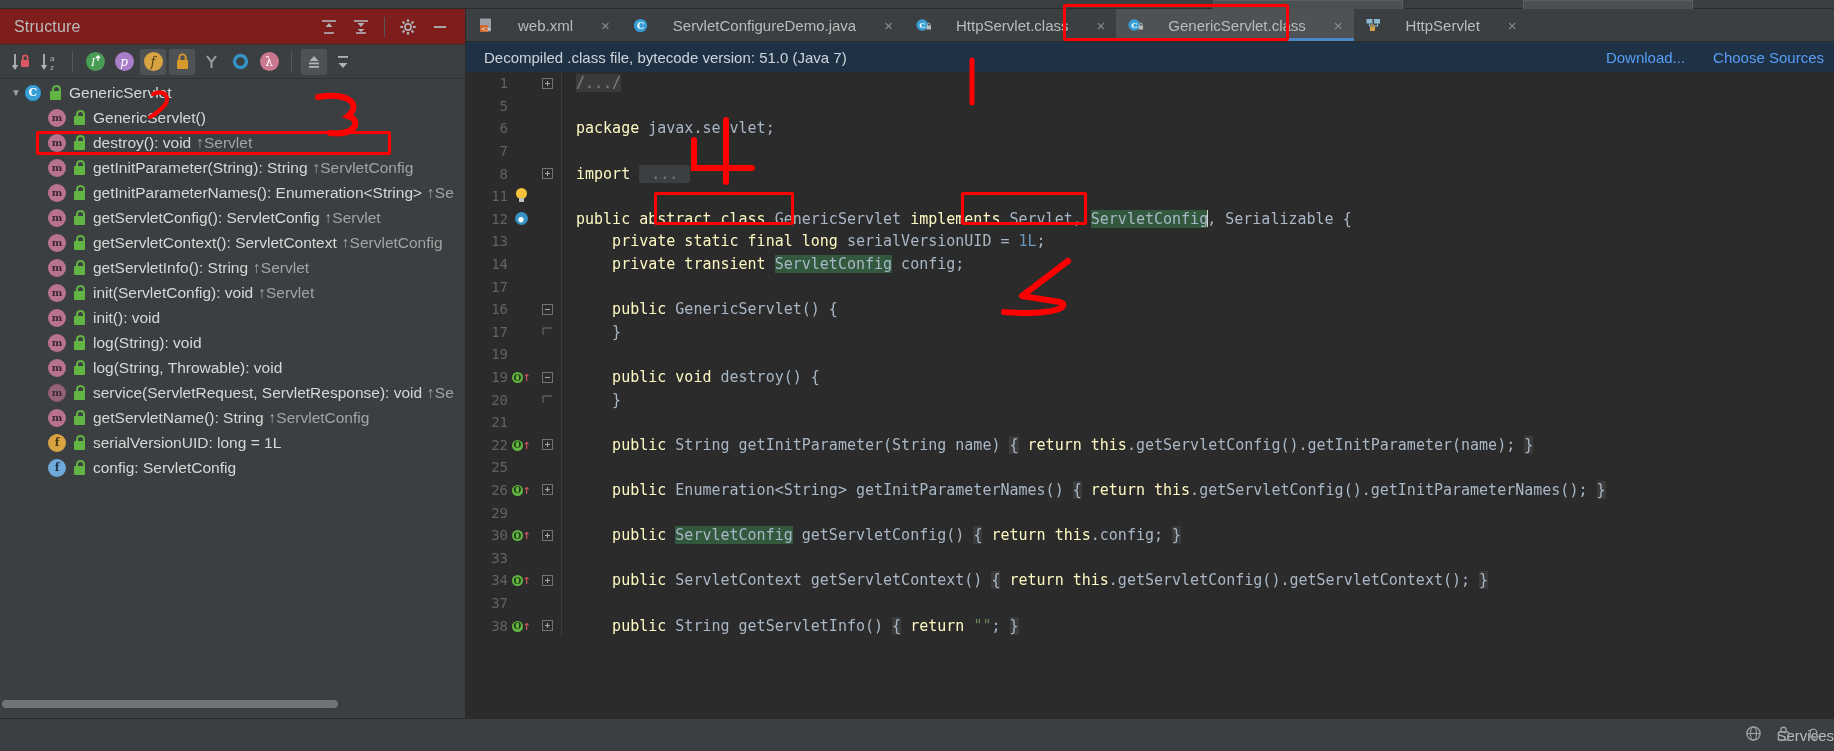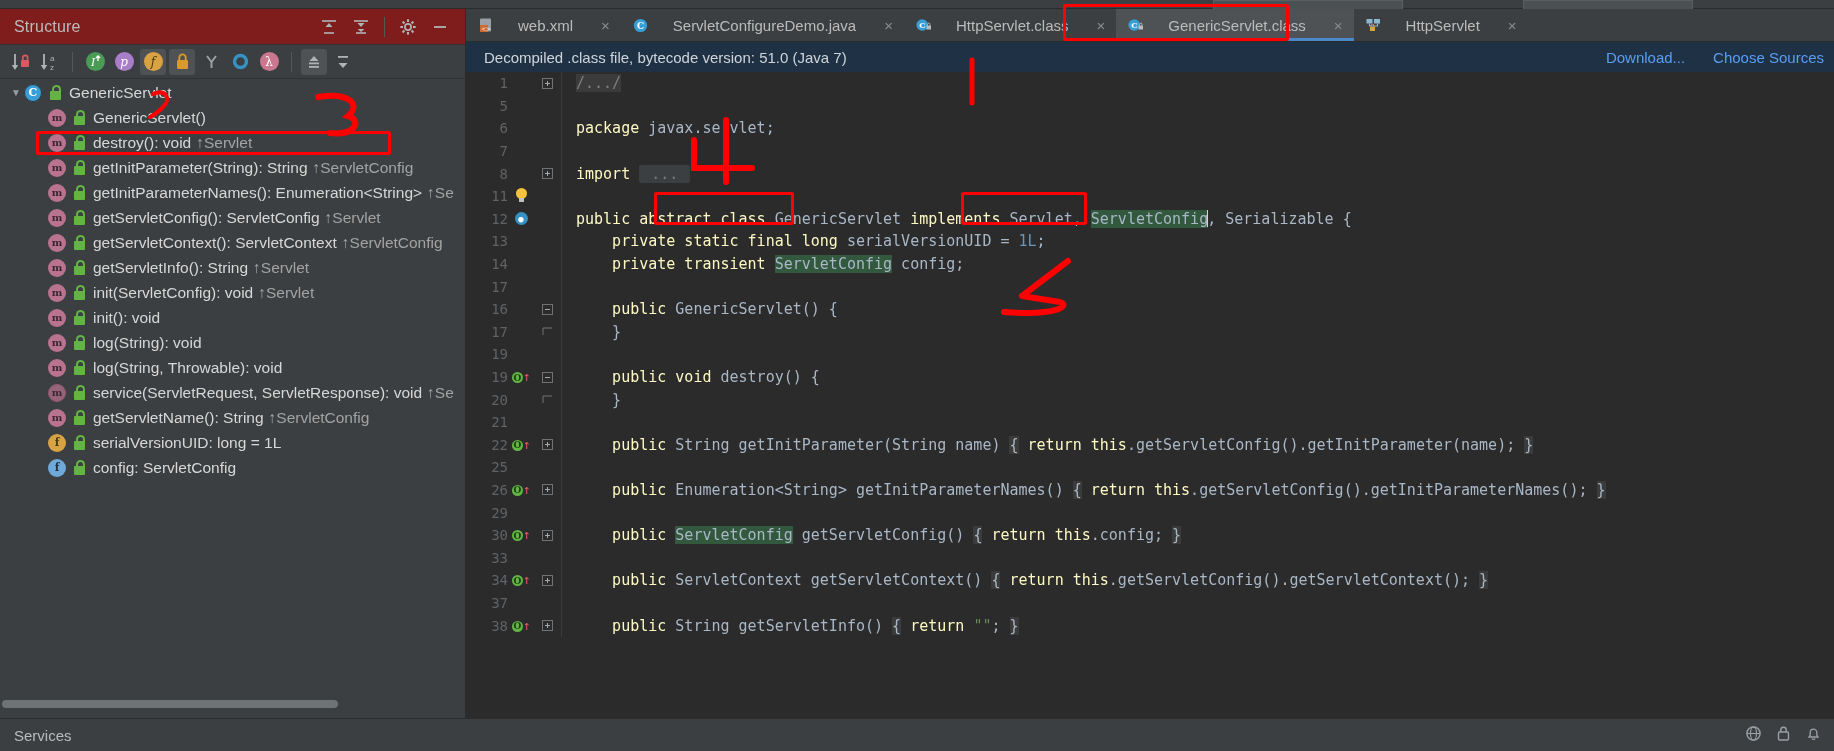--- a/index.html
+++ b/index.html
@@ -206,21 +206,21 @@
   
   .caret {
     display:inline-block; width:1px; height:17px; background:#d4d4d4;
     vertical-align:-3px; margin:0 -1px;
   }
 
   
   .statusbar {
     position:absolute; left:0; bottom:0; width:1834px; height:33px;
     background:#3c3f41; border-top:1px solid #2b2b2b;
-    display:flex; align-items:center;
+    display:flex; align-items:center;justify-content:flex-end;
   }
   .statusbar .svc {
     margin-left:14px; color:#bbbbbb; font-size:15px;
   }
   .status-right {
     position:absolute; right:12px; display:flex; align-items:center; gap:14px;
   }
   .rect {
     position:absolute; border:3px solid #fe0000; border-radius:2px;
     pointer-events:none;

